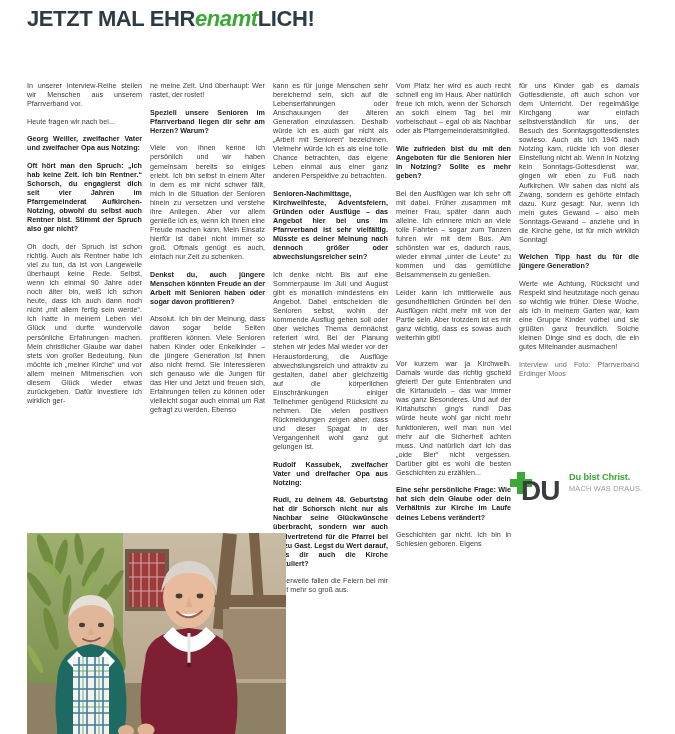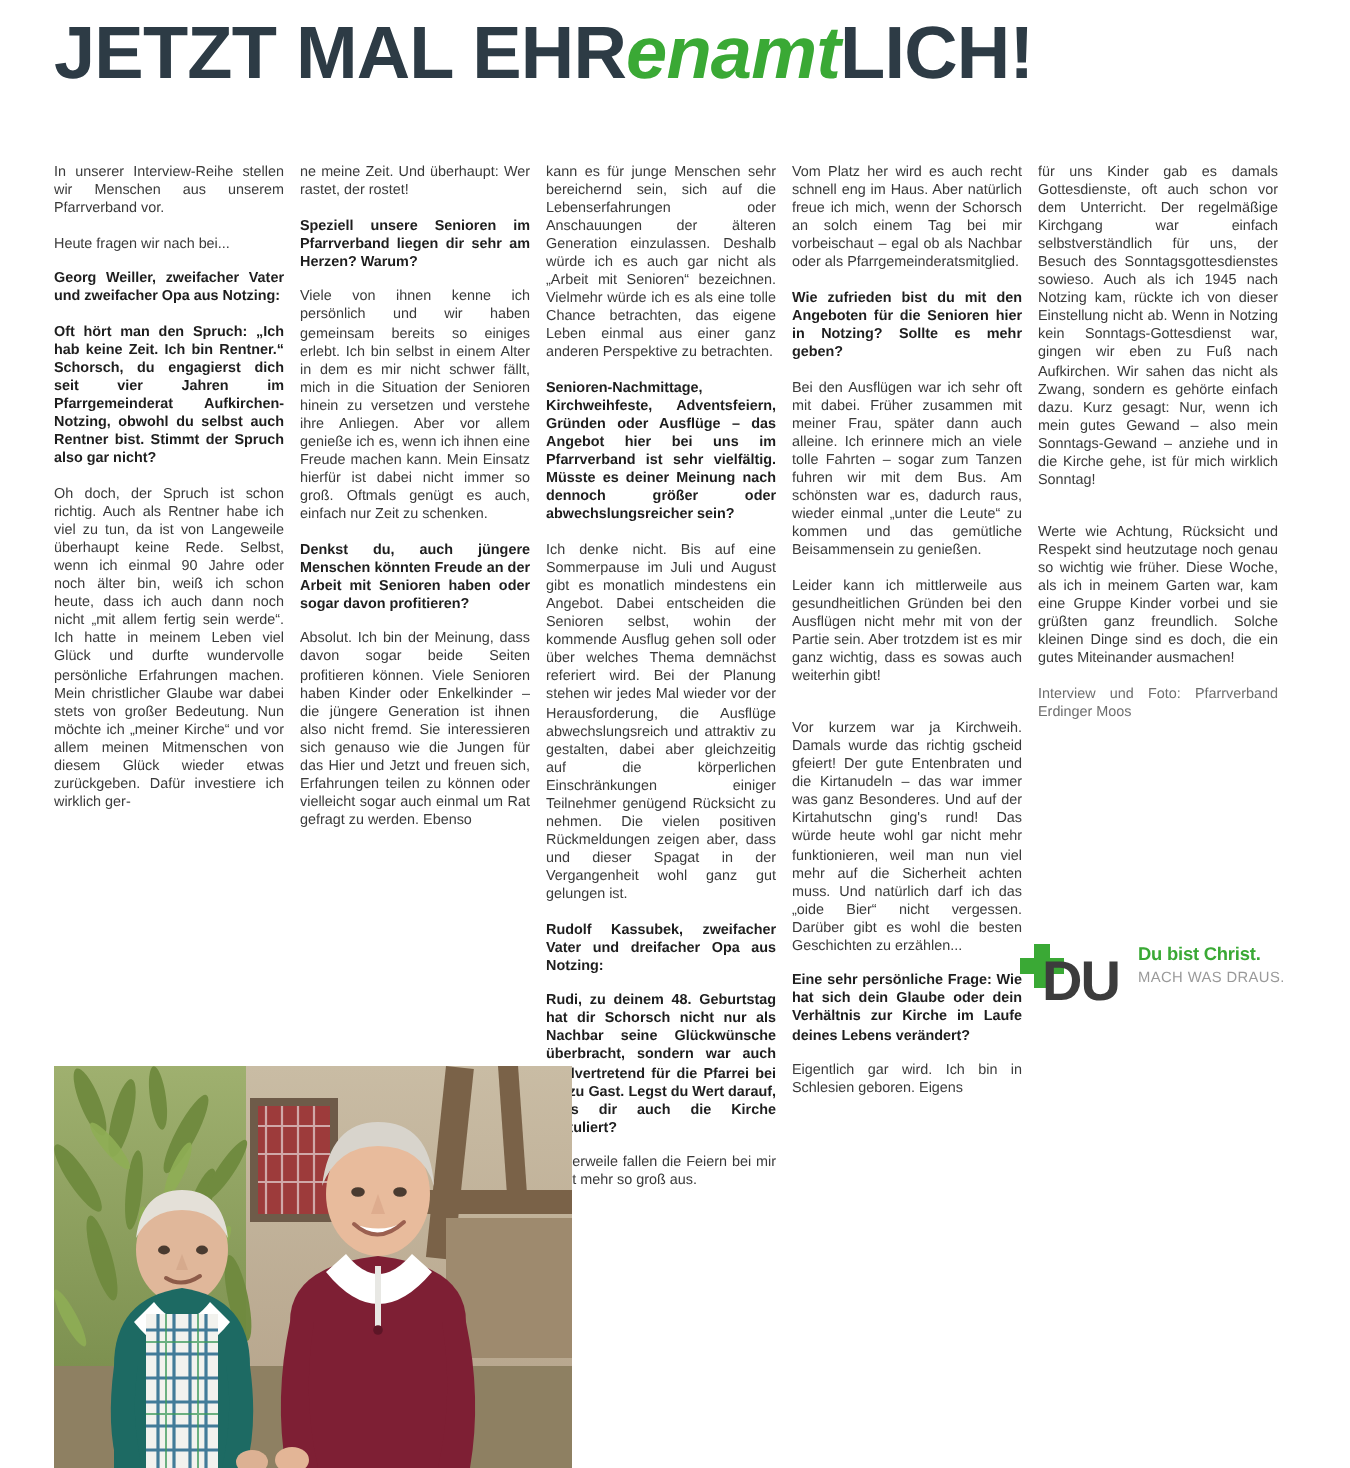--- a/index.html
+++ b/index.html
@@ -10,21 +10,21 @@
     color:#2b2b2b;
     overflow:hidden;
     position:relative;
   }
   .page{position:relative;width:675px;height:734px;}
 
   
   .title{
     position:absolute;
     left:27px;top:6px;
-    font-size:37px;
+    font-size:22px;
     font-weight:bold;
     letter-spacing:-0.4px;
     color:#2d3b45;
     white-space:nowrap;
   }
   .title .ital{
     color:#3aa935;
     font-style:italic;
     font-weight:bold;
   }
@@ -142,25 +142,26 @@
         <div class="gap"></div>
         <p class="p">Bei den Ausflügen war ich sehr oft mit dabei. Früher zusammen mit meiner Frau, später dann auch alleine. Ich erinnere mich an viele tolle Fahrten – sogar zum Tanzen fuhren wir mit dem Bus. Am schönsten war es, dadurch raus, wieder einmal „unter die Leute“ zu kommen und das gemütliche Beisammensein zu genießen.</p>
         <div class="gap"></div>
         <p class="p">Leider kann ich mittlerweile aus gesundheitlichen Gründen bei den Ausflügen nicht mehr mit von der Partie sein. Aber trotzdem ist es mir ganz wichtig, dass es sowas auch weiterhin gibt!</p>
         <div class="gap"></div>
         <div class="gap"></div>
         <p class="p">Vor kurzem war ja Kirchweih. Damals wurde das richtig gscheid gfeiert! Der gute Entenbraten und die Kirtanudeln – das war immer was ganz Besonderes. Und auf der Kirtahutschn ging's rund! Das würde heute wohl gar nicht mehr funktionieren, weil man nun viel mehr auf die Sicherheit achten muss. Und natürlich darf ich das „oide Bier“ nicht vergessen. Darüber gibt es wohl die besten Geschichten zu erzählen...</p>
         <div class="gap"></div>
         <p class="p q">Eine sehr persönliche Frage: Wie hat sich dein Glaube oder dein Verhältnis zur Kirche im Laufe deines Lebens verändert?</p>
         <div class="gap"></div>
-        <p class="p">Eigentlich gar wird. Ich bin in Schlesien geboren. Eigens</p>
+        <p class="p">Geschichten gar nicht. Ich bin in Schlesien geboren. Eigens</p>
       </div>
     <div class="col c5" id="col-4">
         <p class="p">für uns Kinder gab es damals Gottesdienste, oft auch schon vor dem Unterricht. Der regelmäßige Kirchgang war einfach selbstverständlich für uns, der Besuch des Sonntagsgottesdienstes sowieso. Auch als ich 1945 nach Notzing kam, rückte ich von dieser Einstellung nicht ab. Wenn in Notzing kein Sonntags-Gottesdienst war, gingen wir eben zu Fuß nach Aufkirchen. Wir sahen das nicht als Zwang, sondern es gehörte einfach dazu. Kurz gesagt: Nur, wenn ich mein gutes Gewand – also mein Sonntags-Gewand – anziehe und in die Kirche gehe, ist für mich wirklich Sonntag!</p>
         <div class="gap"></div>
+        <p class="p q">Welchen Tipp hast du für die jüngere Generation?</p>
         <div class="gap"></div>
         <p class="p">Werte wie Achtung, Rücksicht und Respekt sind heutzutage noch genau so wichtig wie früher. Diese Woche, als ich in meinem Garten war, kam eine Gruppe Kinder vorbei und sie grüßten ganz freundlich. Solche kleinen Dinge sind es doch, die ein gutes Miteinander ausmachen!</p>
         <div class="gap"></div>
         <p class="p credit">Interview und Foto: Pfarrverband Erdinger Moos</p>
       </div>
   </div>
 
   <div class="photo">
     <svg width="259" height="201" viewBox="0 0 259 201" role="img">
       <defs>

